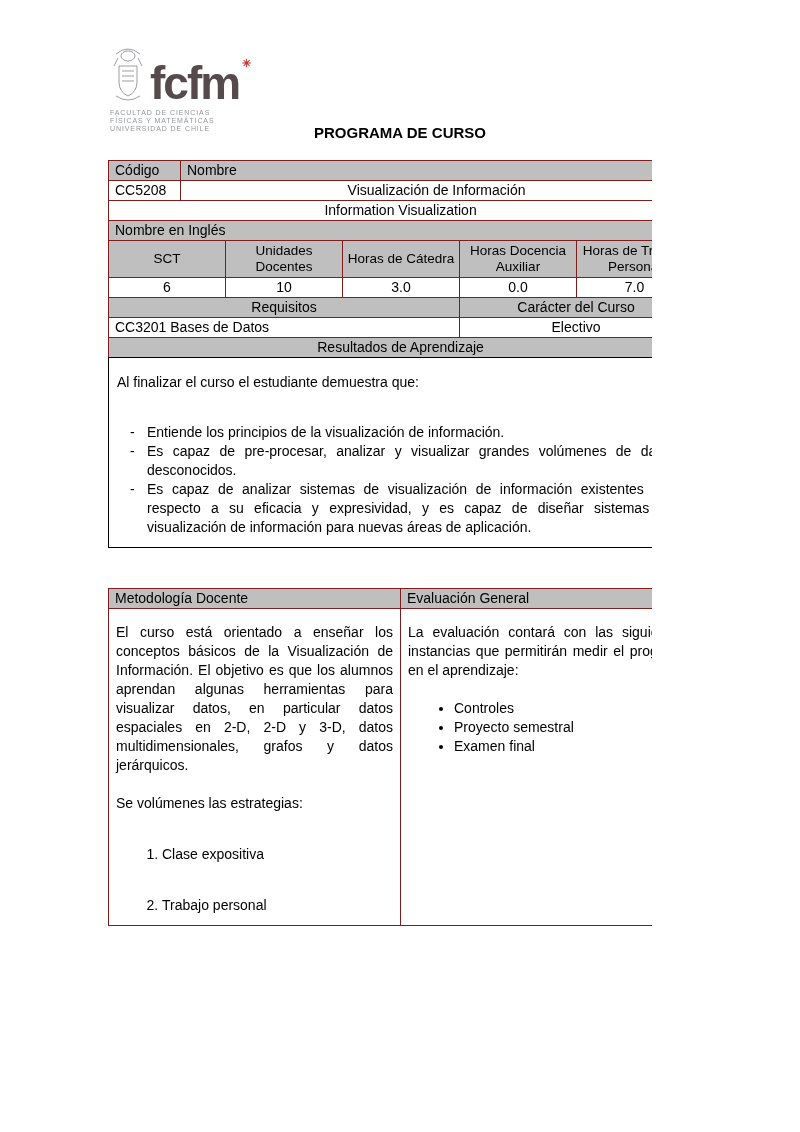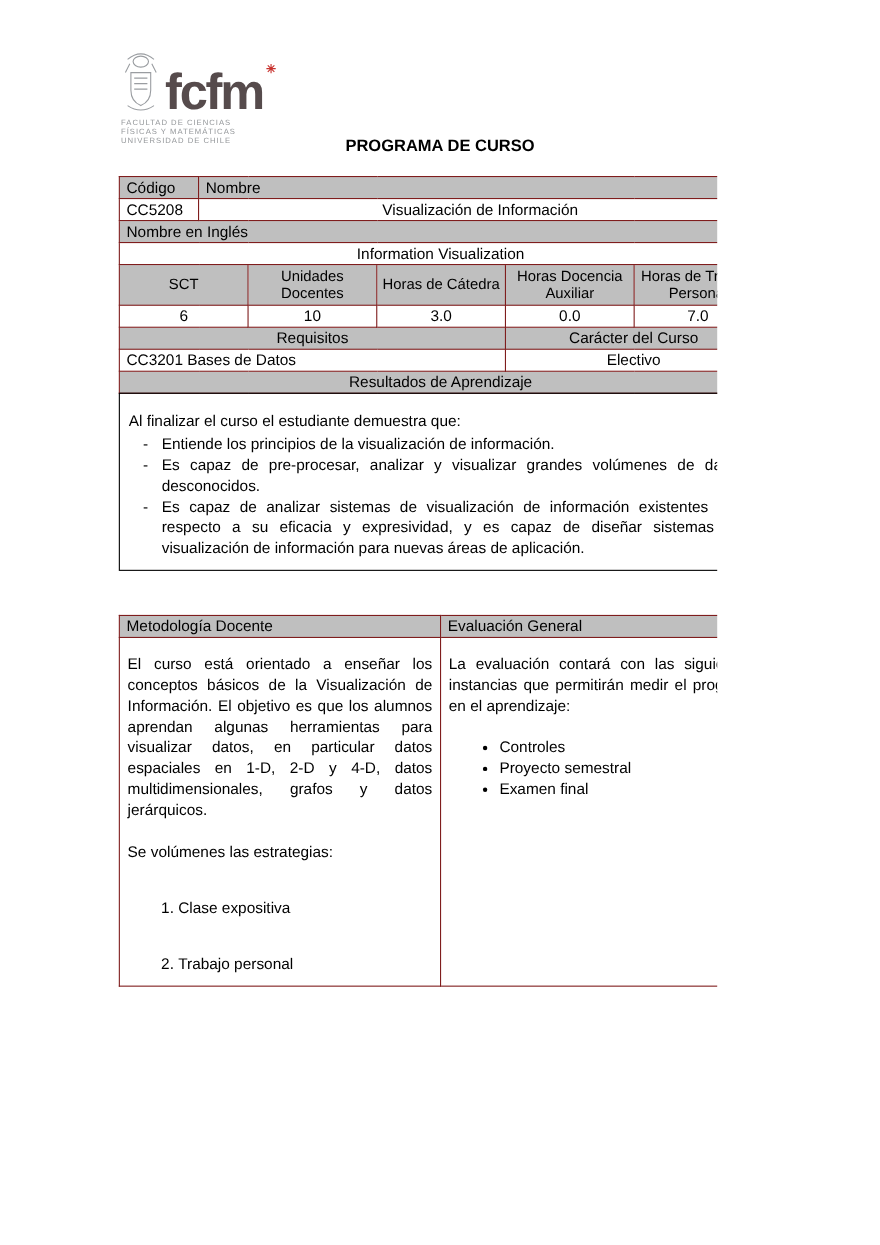--- a/index.html
+++ b/index.html
@@ -30,21 +30,21 @@
 
   table { border-collapse:collapse; width:584px; table-layout:fixed; }
   td { border:1px solid #7f1d1d; font-size:14px; line-height:17px; padding:1px 6px; vertical-align:middle;
        overflow:hidden; }
   .hdr { background:#bfbfbf; }
   .center { text-align:center; }
   .row-cols td { font-size:13.5px; line-height:16px; padding:2px 2px; height:36px; text-align:center; }
 
   
   .res-box { border:1px solid #000; margin-top:-1px; min-height:157px; padding:15px 10px 10px 8px; }
-  .res-intro { font-size:14px; line-height:19px; margin-bottom:2px; }
+  .res-intro { font-size:14px; line-height:19px; margin-bottom:31px; }
   .dash-list { list-style:none; }
   .dash-list li { font-size:14px; line-height:19px; padding-left:30px; position:relative; text-align:justify; padding-right:6px; }
   .dash-list li::before { content:"-"; position:absolute; left:13px; }
 
   
   .method-table { margin-top:40px; }
   .method-table .body-cell { vertical-align:top; height:276px; padding:14px 7px 10px 7px; }
   .jpar { font-size:14px; line-height:19px; text-align:justify; margin-bottom:19px; }
   .num-list { margin-top:7px; padding-left:46px; list-style:decimal; }
   .num-list li { font-size:14px; line-height:19px;margin-top:32px; }
@@ -96,24 +96,24 @@
       <tbody>
         <tr>
           <td class="hdr">Código</td>
           <td class="hdr" colspan="5">Nombre</td>
         </tr>
         <tr>
           <td>CC5208</td>
           <td colspan="5" class="center">Visualización de Información</td>
         </tr>
         <tr>
-          <td colspan="6" class="hdr">Nombre en Inglés</td>
+          <td colspan="6" class="center">Information Visualization</td>
         </tr>
         <tr>
-          <td colspan="6" class="center">Information Visualization</td>
+          <td colspan="6" class="hdr">Nombre en Inglés</td>
         </tr>
         <tr class="row-cols">
           <td colspan="2" class="hdr">SCT</td>
           <td class="hdr">Unidades Docentes</td>
           <td class="hdr">Horas de Cátedra</td>
           <td class="hdr">Horas Docencia Auxiliar</td>
           <td class="hdr">Horas de Trabajo Personal</td>
         </tr>
         <tr>
           <td colspan="2" class="center">6</td>
@@ -150,21 +150,21 @@
           <col style="width:292px">
           <col style="width:292px">
         </colgroup>
       <tbody>
         <tr>
           <td class="hdr">Metodología Docente</td>
           <td class="hdr">Evaluación General</td>
         </tr>
         <tr>
           <td class="body-cell">
-            <p class="jpar">El curso está orientado a enseñar los conceptos básicos de la Visualización de Información. El objetivo es que los alumnos aprendan algunas herramientas para visualizar datos, en particular datos espaciales en 1-D, 2-D y 4-D, datos multidimensionales, grafos y datos jerárquicos.</p>
+            <p class="jpar">El curso está orientado a enseñar los conceptos básicos de la Visualización de Información. El objetivo es que los alumnos aprendan algunas herramientas para visualizar datos, en particular datos espaciales en 2-D, 2-D y 3-D, datos multidimensionales, grafos y datos jerárquicos.</p>
             <p class="jpar">Se volúmenes las estrategias:</p>
             <ol class="num-list">
               <li>Clase expositiva</li>
               <li>Trabajo personal</li>
             </ol>
           </td>
           <td class="body-cell">
             <p class="jpar">La evaluación contará con las siguientes instancias que permitirán medir el progreso en el aprendizaje:</p>
             <ul class="bullet-list">
               <li>Controles</li>

